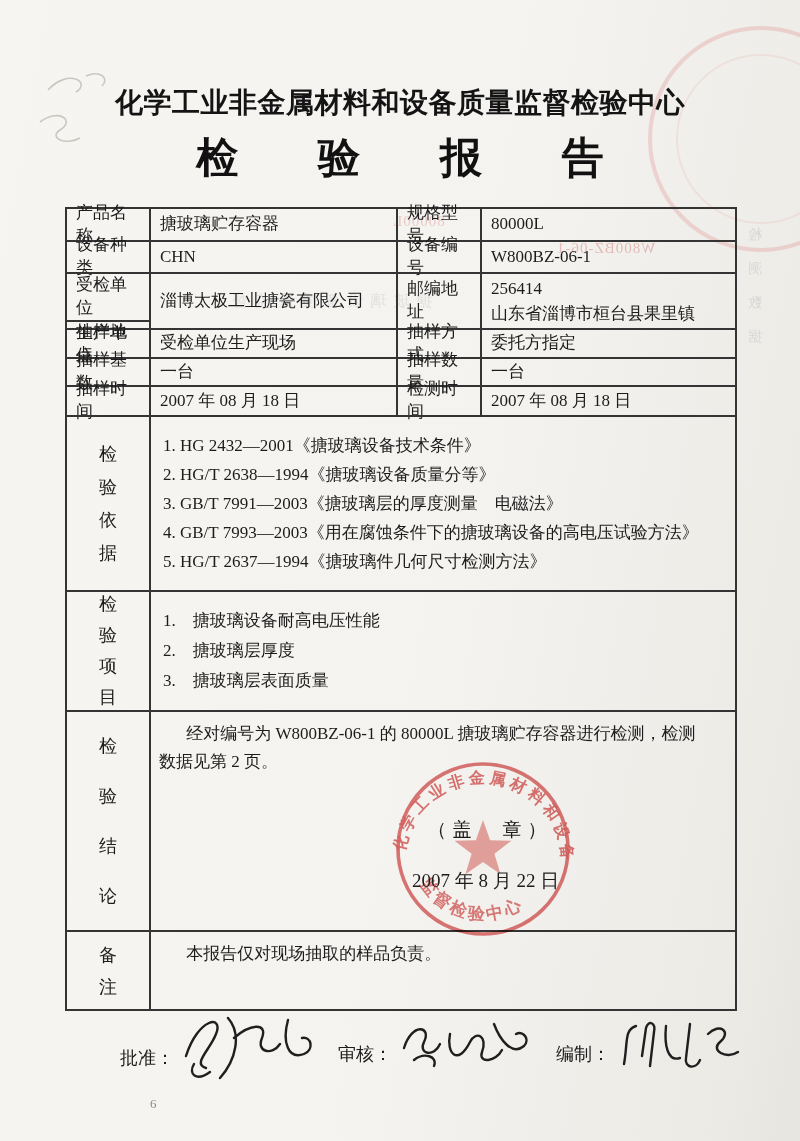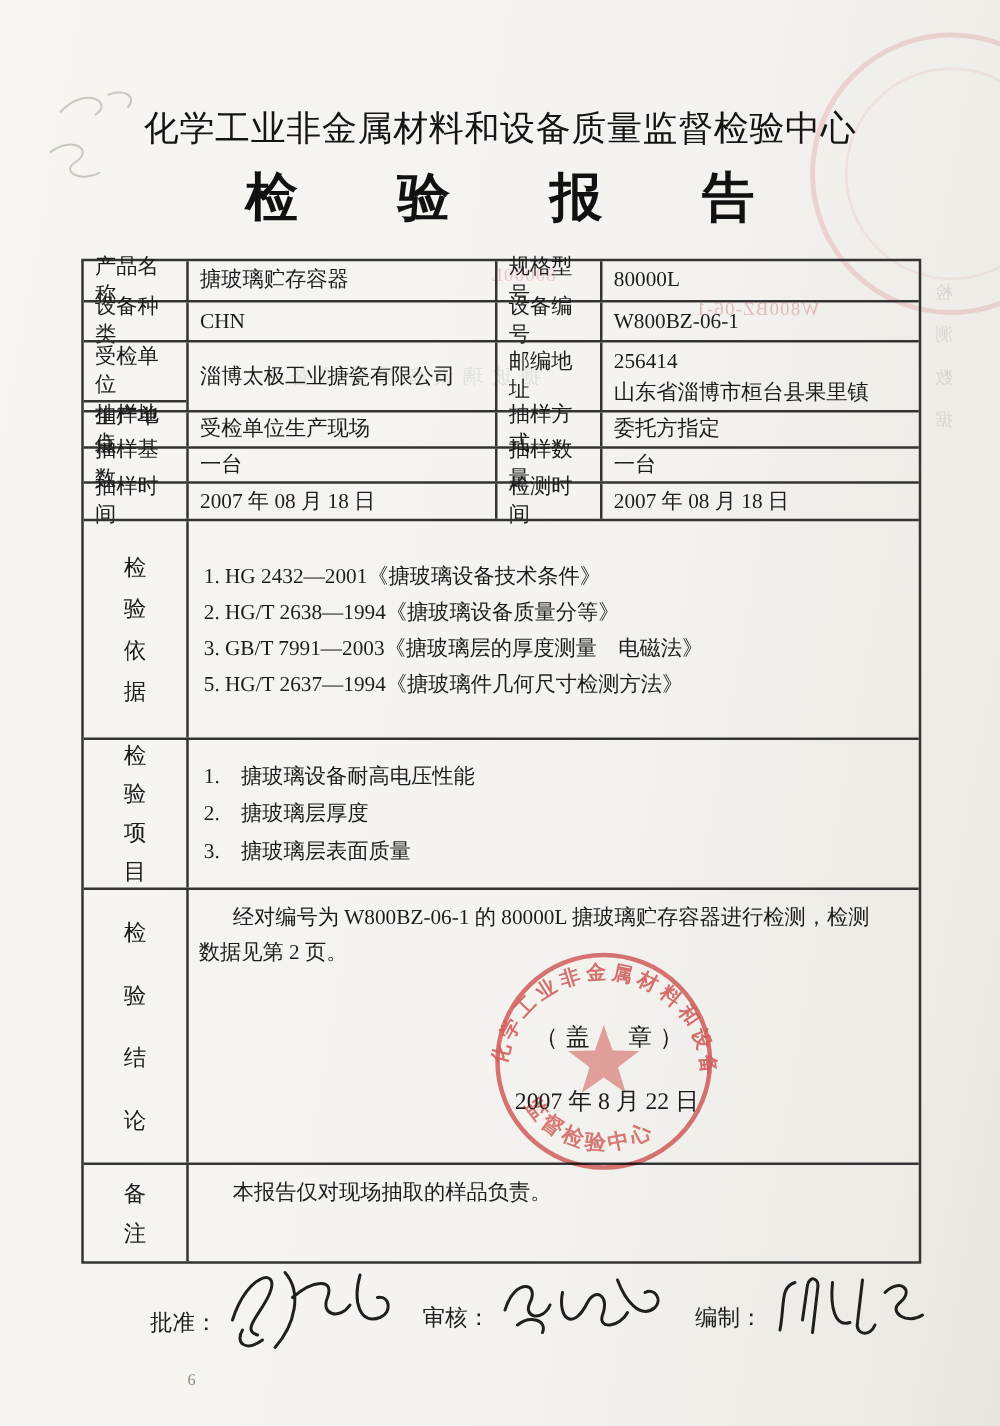--- a/index.html
+++ b/index.html
@@ -5,21 +5,21 @@
   html,body{margin:0;padding:0;background:#888;}
   .page{
     position:relative;width:800px;height:1141px;overflow:hidden;
     background:linear-gradient(100deg,#f6f5f2 0%,#f4f3f0 55%,#eceae5 92%,#e7e5df 100%);
     font-family:"Liberation Serif","DejaVu Serif",serif;color:#1c1c1c;
   }
   
   .org-title{
     position:absolute;top:84px;left:0;width:100%;text-align:center;
     font-family:"Liberation Sans","DejaVu Sans",sans-serif;
-    font-weight:400;font-size:28px;letter-spacing:.5px;color:#141414;
+    font-weight:700;font-size:28px;letter-spacing:.5px;color:#141414;
   }
   .report-title{
     position:absolute;top:130px;left:0;width:100%;text-align:center;
     font-family:"Liberation Sans","DejaVu Sans",sans-serif;
     font-weight:700;font-size:42px;color:#111;
   }
   .report-title .spread{letter-spacing:1.9em;margin-right:-1.9em;}
   .meta-row{
     position:absolute;top:182px;left:64px;width:672px;
     display:flex;justify-content:space-between;align-items:flex-end;
@@ -153,20 +153,21 @@
       <div class="cL">
         <div class="vlabel lh33">检
 验
 依
 据</div>
       </div>
       <div class="cR list">
         <div>1. HG 2432—2001《搪玻璃设备技术条件》</div>
         <div>2. HG/T 2638—1994《搪玻璃设备质量分等》</div>
         <div>3. GB/T 7991—2003《搪玻璃层的厚度测量　电磁法》</div>
+        <div>4. GB/T 7993—2003《用在腐蚀条件下的搪玻璃设备的高电压试验方法》</div>
         <div>5. HG/T 2637—1994《搪玻璃件几何尺寸检测方法》</div>
       </div>
     </div>
 
     <div class="trow" style="height:120px">
       <div class="cL">
         <div class="vlabel lh30">检
 验
 项
 目</div>

